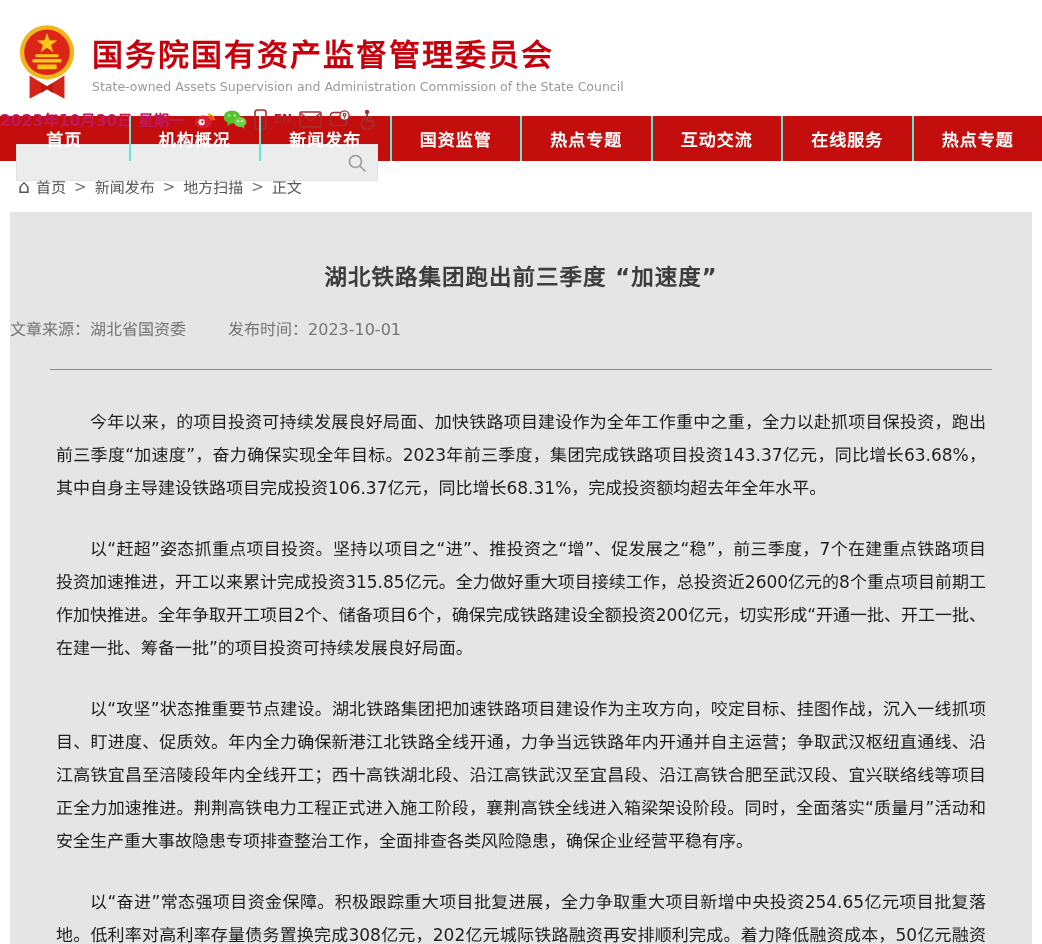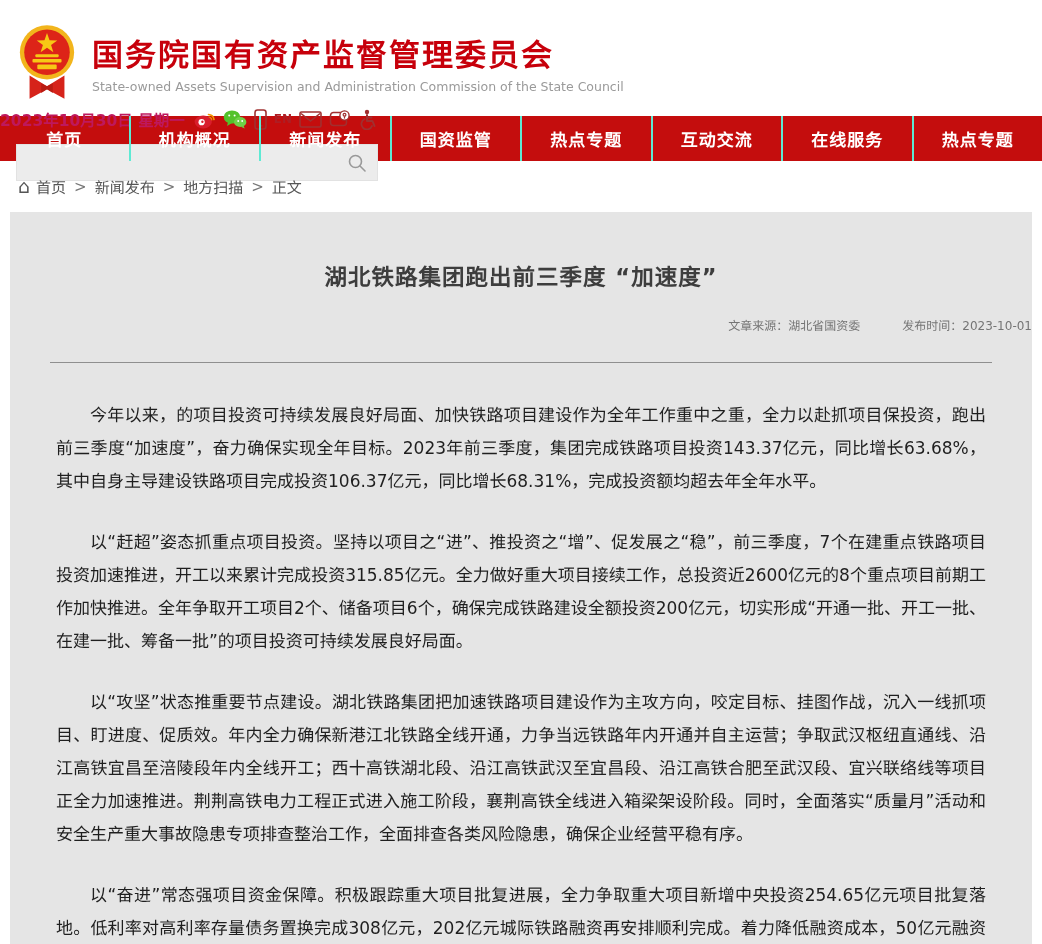--- a/index.html
+++ b/index.html
@@ -61,22 +61,22 @@
 
   
   .article-card {
     margin:0 10px; background:#e5e5e5; height:732px; overflow:hidden;
   }
   .article-title {
     text-align:center; padding-top:47px; font-size:22.5px; font-weight:600;
     color:#3d3d3d; letter-spacing:1px;
   }
   .article-meta {
-    display:flex; justify-content:flex-end; gap:42px; margin-top:25px;
-    font-size:12px; color:#757575;
+    display:flex; justify-content:flex-start; gap:42px; margin-top:25px;
+    font-size:16px; color:#757575;
   }
   .article-hr {
     border:none; border-top:1px solid #8f8f8f; margin:29px 40px 0 40px;
   }
   .article-body {
     padding:6px 46px 30px 46px; font-size:17px; line-height:33px;
     color:#1f1f1f; text-align:justify;
   }
   .article-body p { text-indent:2em; margin-top:28px; }
   .article-body p:first-child { margin-top:30px; }

